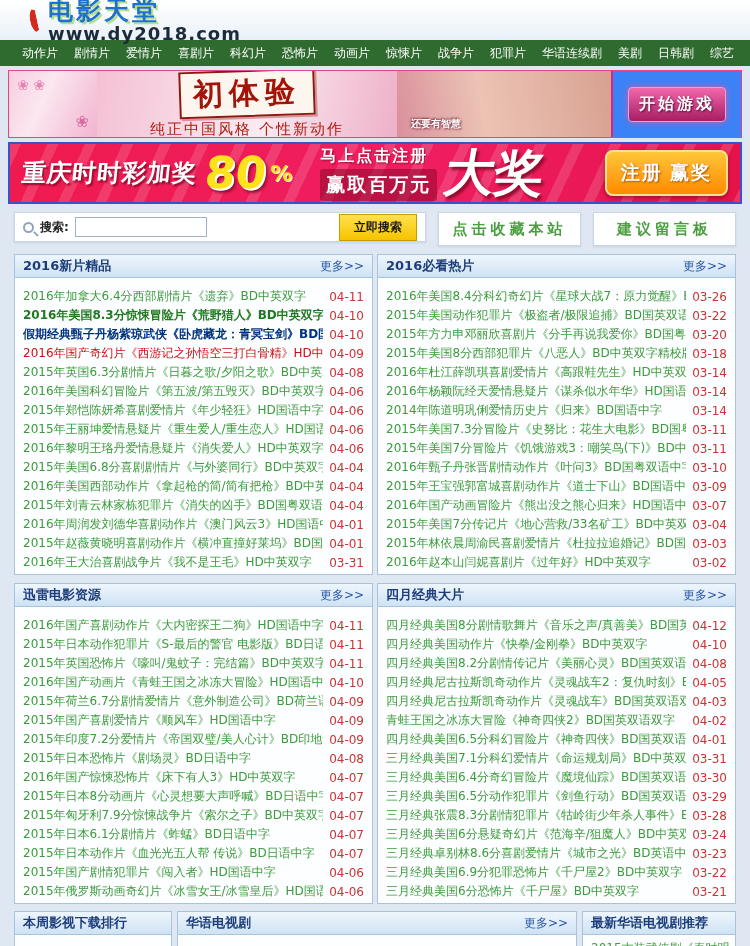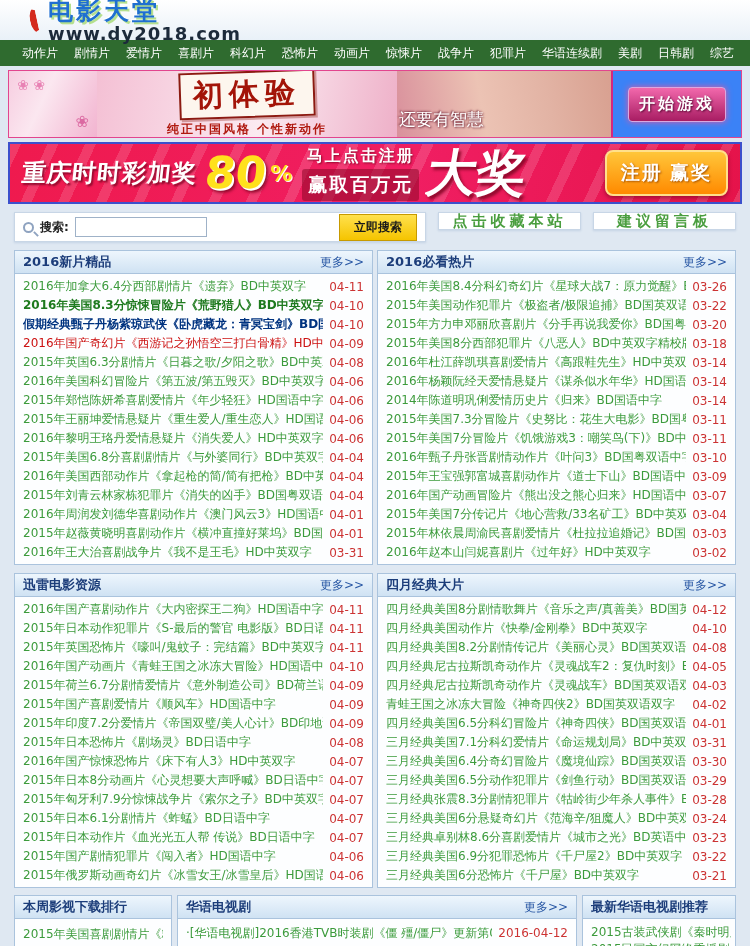--- a/index.html
+++ b/index.html
@@ -19,58 +19,58 @@
   .nav .row { display:inline-flex;justify-content:flex-end; }
   .nav .t { color:#ffffff; font-size:12px; padding:0 8px; white-space:nowrap; cursor:pointer; }
 
   
   .ban1 { margin:4px 8px 0; height:68px; border:1px solid #e2458e; display:flex; overflow:hidden; }
   .b1-left { flex:0 0 88px; background:linear-gradient(115deg,#f7cde0,#fbe7f0 40%,#f2b4d0); position:relative; }
   .b1-left:before { content:"❀ ❀"; position:absolute; top:6px; left:8px; color:#e882b4; font-size:14px; }
   .b1-left:after { content:"❀"; position:absolute; bottom:6px; right:8px; color:#db6aa2; font-size:16px; }
   .b1-mid { flex:0 0 300px; background:linear-gradient(100deg,#f4c0d4,#fbeaf1 55%,#eeb0c8); display:flex; flex-direction:column; align-items:center; justify-content:center; gap:3px; }
   .b1-title { background:#fdf6ee; border:2px solid #8c1a12; color:#a31408; font-weight:900; font-size:30px; letter-spacing:6px; padding:1px 12px; transform:rotate(-2deg); font-family:"DejaVu Serif","Liberation Serif",serif; box-shadow:2px 2px 0 rgba(140,26,18,.35); }
-  .b1-tag { color:#b01a10; font-weight:bold; font-size:12px; letter-spacing:2px; }
+  .b1-tag { color:#b01a10; font-weight:normal; font-size:15px; letter-spacing:2px; }
   .b1-girl { flex:1 1 auto; background:linear-gradient(80deg,#d9909c,#ecc3b4 40%,#e2b3a4 70%,#d8a090); position:relative; }
-  .b1-overlay { position:absolute; left:2px; bottom:6px; color:#ffffff; font-size:17px; font-weight:normal; text-shadow:1px 1px 2px #7a3040, -1px -1px 2px #7a3040; }
+  .b1-overlay { position:absolute; left:14px; bottom:6px; color:#ffffff; font-size:10px; font-weight:bold; text-shadow:1px 1px 2px #7a3040, -1px -1px 2px #7a3040; }
   .b1-right { flex:0 0 130px; background:#3b82f6; border-left:2px solid #d6267e; display:flex; align-items:center; justify-content:center; }
   .b1-btn { background:linear-gradient(#f268ac,#a81d63); border:1px solid #d9a8e0; border-radius:4px; color:#ffffff; font-weight:900; font-size:16px; letter-spacing:3px; padding:6px 10px; cursor:pointer; text-shadow:1px 1px 2px #5c0a36; box-shadow:0 0 6px #e557a0; }
 
   
   .ban2 { margin:4px 8px 0; height:62px; border:2px solid #3c50cc; background:
       repeating-linear-gradient(115deg, rgba(255,255,255,.14) 0 10px, rgba(255,255,255,0) 10px 34px),
       linear-gradient(100deg,#ef1a4e,#f01e62 55%,#e5134a);
       display:flex; align-items:center; padding:0 12px; gap:8px; overflow:hidden; }
   .b2-prefix { color:#ffffff; font-size:24px; font-weight:900; letter-spacing:1px; transform:skewX(-6deg); text-shadow:2px 2px 2px #8f0a2c; white-space:nowrap; }
   .b2-pct { color:#ffe11c; font-size:44px; font-weight:900; line-height:1; text-shadow:2px 2px 0 #ffffff, 4px 4px 3px #8f0a2c; transform:skewX(-6deg); }
   .b2-pctsign { color:#ffe11c; font-size:22px; font-weight:900; margin-left:-4px; text-shadow:1px 1px 0 #ffffff; }
-  .b2-mid { display:flex; flex-direction:column; align-items:center; gap:2px; margin-left:2px; }
+  .b2-mid { display:flex; flex-direction:column; align-items:flex-start; gap:2px; margin-left:20px; }
   .b2-cta1 { color:#ffffff; font-size:16px; font-weight:bold; letter-spacing:2px; text-shadow:1px 1px 2px #8f0a2c; white-space:nowrap; }
   .b2-cta2 { color:#ffffff; font-size:19px; font-weight:900; letter-spacing:2px; background:rgba(140,8,40,.55); padding:3px 6px; border-radius:3px; white-space:nowrap; }
   .b2-big { color:#ffffff; font-size:50px; font-weight:900; line-height:1; transform:skewX(-10deg); text-shadow:3px 3px 3px #8f0a2c; white-space:nowrap; }
   .b2-btn { margin-left:auto; background:linear-gradient(#ffc63a,#ff8a00); border:2px solid #ffe08a; border-radius:8px; color:#ffffff; font-size:19px; font-weight:900; letter-spacing:2px; padding:8px 14px; cursor:pointer; text-shadow:1px 1px 2px #a65200; box-shadow:0 2px 4px rgba(90,0,20,.5); white-space:nowrap; }
 
   
   .srow { margin:8px 14px 0; display:flex; gap:12px; }
   .sbox { background:#ffffff; border:1px solid #c8d6e6; box-shadow:0 1px 2px rgba(120,150,190,.25); display:flex; align-items:center; }
   .sbox.main { flex:0 0 412px; padding:0 8px; gap:6px; height:30px; }
   .lens { width:11px; height:11px; border:2px solid #8fa3c0; border-radius:50%; position:relative; flex:none; }
   .lens:after { content:""; position:absolute; width:6px; height:2px; background:#8fa3c0; transform:rotate(45deg); left:8px; top:9px; }
   .slabel { font-weight:bold; color:#222; font-size:12px; white-space:nowrap; }
   .sinput { width:132px; height:20px; border:1px solid #9fb2c8; font-size:12px; padding:0 3px; }
   .sbtn { margin-left:auto; background:linear-gradient(#ffe14d,#f5c400); border:1px solid #c79a00; color:#1a1a1a; font-weight:bold; font-size:12px; padding:4px 14px; cursor:pointer; }
-  .sbox.link { flex:1; justify-content:center; height:18px; color:#4a9e3f; font-size:15px; font-weight:bold; letter-spacing:4px; cursor:pointer; }
+  .sbox.link { flex:1; justify-content:center; height:34px; color:#4a9e3f; font-size:15px; font-weight:bold; letter-spacing:4px; cursor:pointer; }
 
   
   .cols { margin:8px 14px 0; display:flex; gap:4px; }
   .sec { background:#fdfeff; border:1px solid #aac3dd; flex:1; overflow:hidden; }
   .sec-h { height:23px; background:linear-gradient(#eef6fd,#cfe2f3); border-bottom:1px solid #aac3dd; display:flex; align-items:center; padding:0 8px; }
   .sec-title { color:#1c3d7a; font-weight:bold; font-size:13px; }
   .more { margin-left:auto; color:#2857a4; font-size:12px; cursor:pointer; }
-  .list { padding:3px 8px 2px; }
+  .list { padding:9px 8px 2px; }
   .list .row { display:flex; align-items:center; height:19px; overflow:hidden; }
   .list .t { color:#3c9b3c; font-size:12px; white-space:nowrap; overflow:hidden; flex:1; cursor:pointer; }
   .list .t.bold { color:#1e7a1e; font-weight:bold; }
   .list .t.navy { color:#003380; font-weight:bold; }
   .list .t.red { color:#cc1111; }
   .list .d { color:#cc3333; font-size:12px; margin-left:6px; flex:none; }
 
   
   .bot { margin:7px 14px 0; display:flex; gap:5px; }
   .bot .sec { height:140px; }

